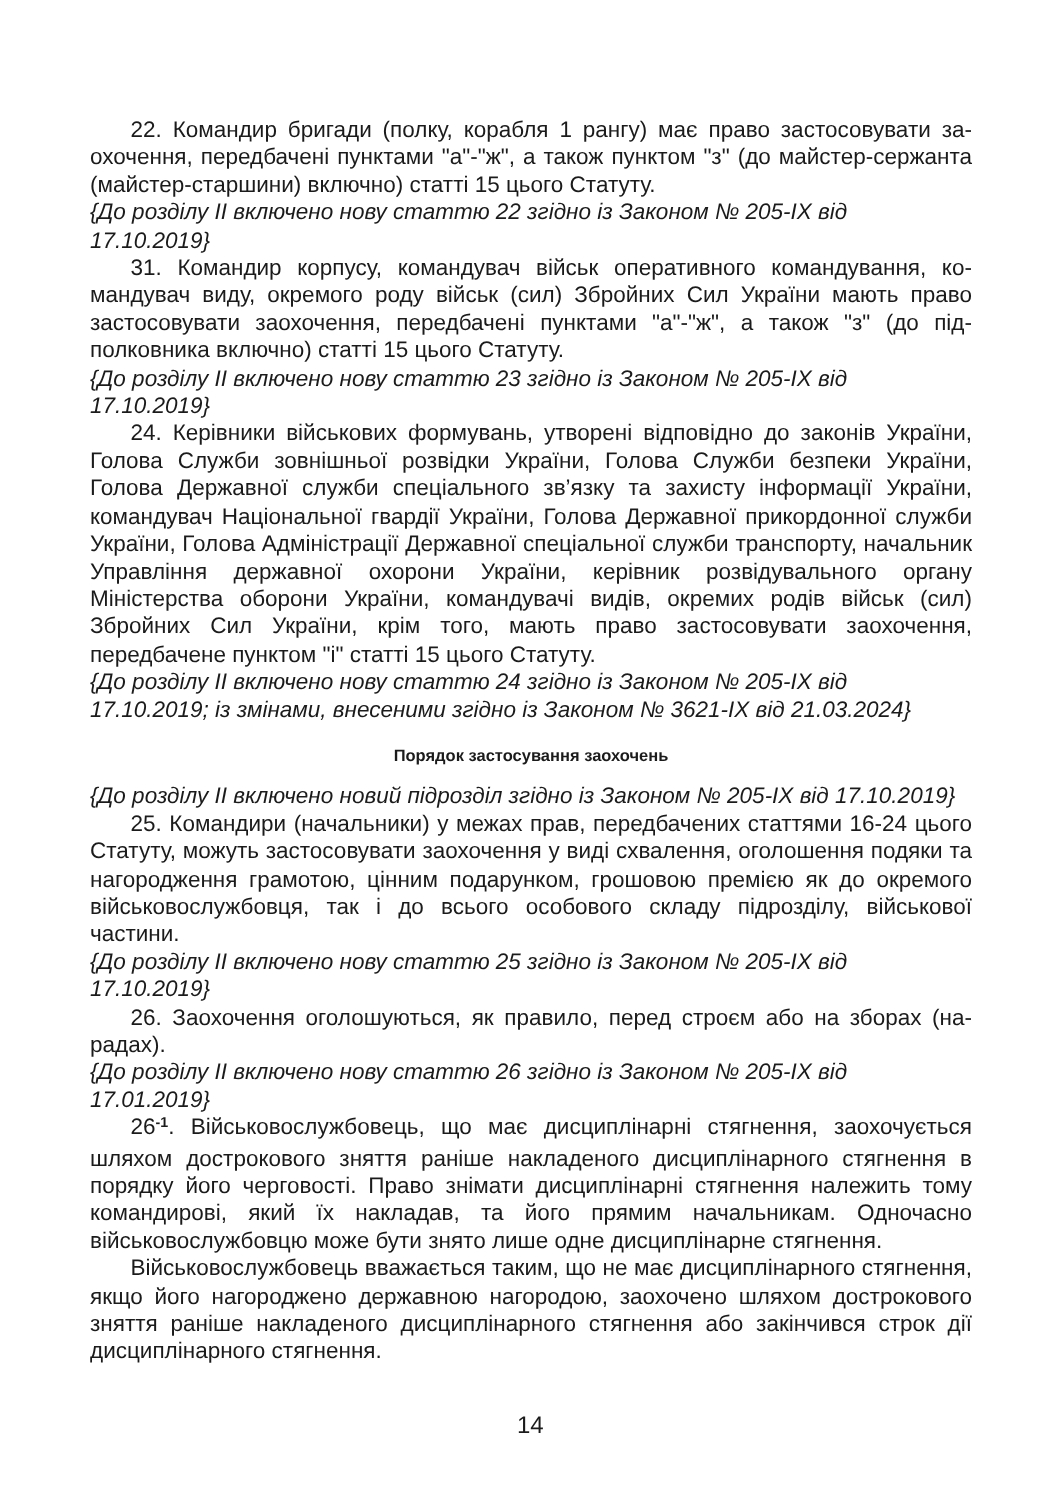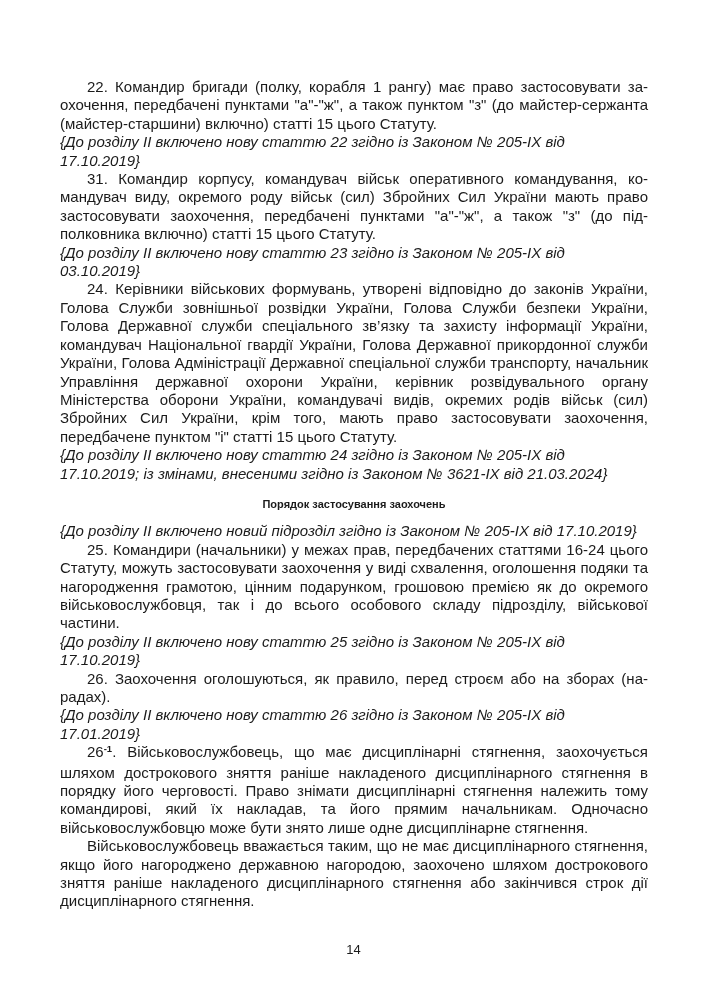--- a/index.html
+++ b/index.html
@@ -48,37 +48,37 @@
     font-size: 9.5px;
     position: relative;
     top: -5px;
   }
   .page-number {
     position: absolute;
     top: 930px;
     left: 0;
     width: 100%;
     text-align: center;
-    font-size: 13px;
+    font-size: 16px;
     color: #1b1b1b;
   }
 </style>
 </head>
 <body>
 
 <div class="page">
   <div class="content">
 
     <p class="body-par">22. Командир бригади (полку, корабля 1 рангу) має право застосовувати за­охочення, передбачені пунктами "а"-"ж", а також пунктом "з" (до майстер-се­ржанта (майстер-старшини) включно) статті 15 цього Статуту.</p>
 
     <p class="citation">{До розділу II включено нову статтю 22 згідно із Законом № 205-IX від 17.10.2019}</p>
 
     <p class="body-par">31. Командир корпусу, командувач військ оперативного командування, ко­мандувач виду, окремого роду військ (сил) Збройних Сил України мають право застосовувати заохочення, передбачені пунктами "а"-"ж", а також "з" (до під­полковника включно) статті 15 цього Статуту.</p>
 
-    <p class="citation">{До розділу II включено нову статтю 23 згідно із Законом № 205-IX від 03.10.2019}</p>
+    <p class="citation">{До розділу II включено нову статтю 23 згідно із Законом № 205-IX від 17.10.2019}</p>
 
     <p class="body-par">24. Керівники військових формувань, утворені відповідно до законів Укра­їни, Голова Служби зовнішньої розвідки України, Голова Служби безпеки Ук­раїни, Голова Державної служби спеціального зв’язку та захисту інформації Ук­раїни, командувач Національної гвардії України, Голова Державної прикордонної служби України, Голова Адміністрації Державної спеціальної служби транспорту, начальник Управління державної охорони України, керів­ник розвідувального органу Міністерства оборони України, командувачі видів, окремих родів військ (сил) Збройних Сил України, крім того, мають право за­стосовувати заохочення, передбачене пунктом "і" статті 15 цього Статуту.</p>
 
     <p class="citation">{До розділу II включено нову статтю 24 згідно із Законом № 205-IX від 17.10.2019; із змінами, внесеними згідно із Законом № 3621-IX від 21.03.2024}</p>
 
     <h2 class="heading">Порядок застосування заохочень</h2>
 
     <p class="citation">{До розділу II включено новий підрозділ згідно із Законом № 205-IX від 17.10.2019}</p>
 
     <p class="body-par">25. Командири (начальники) у межах прав, передбачених статтями 16-24 цього Статуту, можуть застосовувати заохочення у виді схвалення, оголошення подяки та нагородження грамотою, цінним подарунком, грошовою премією як до окремого військовослужбовця, так і до всього особового складу підроз­ділу, військової частини.</p>

